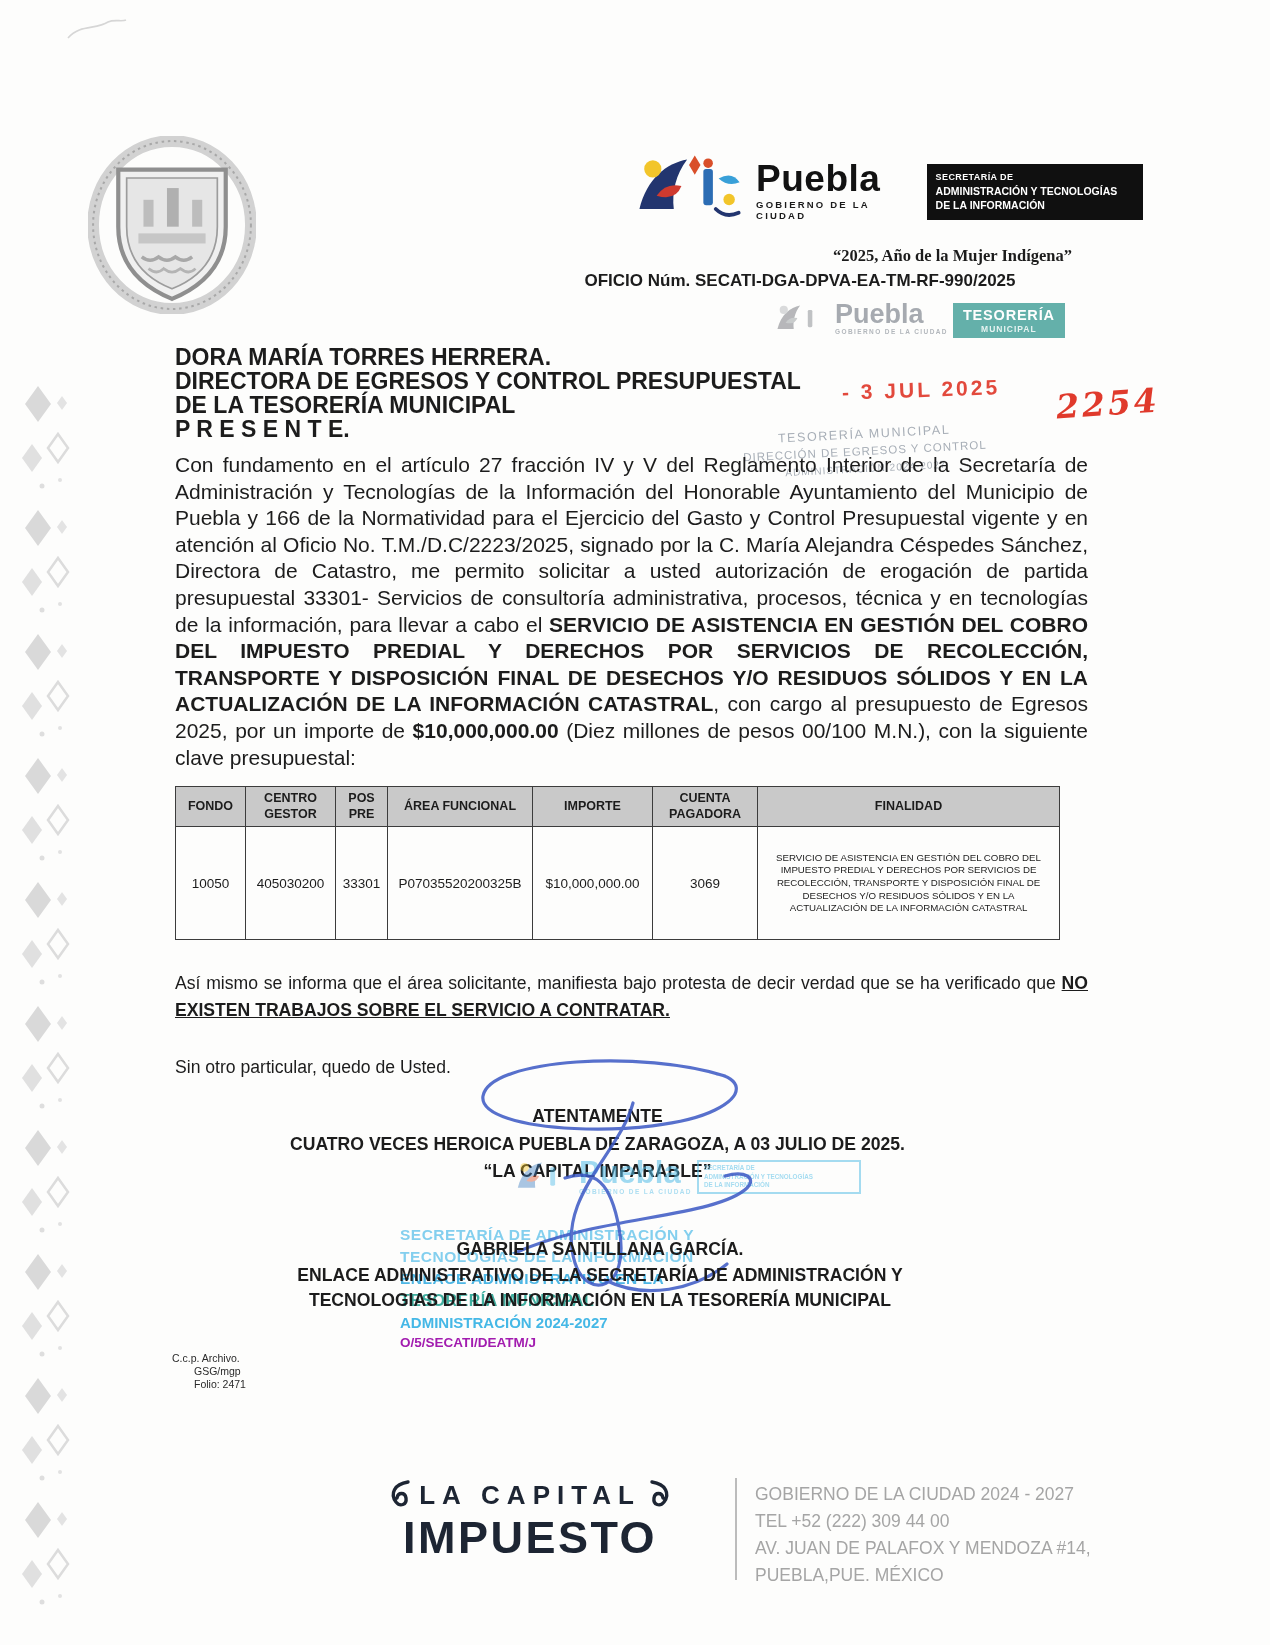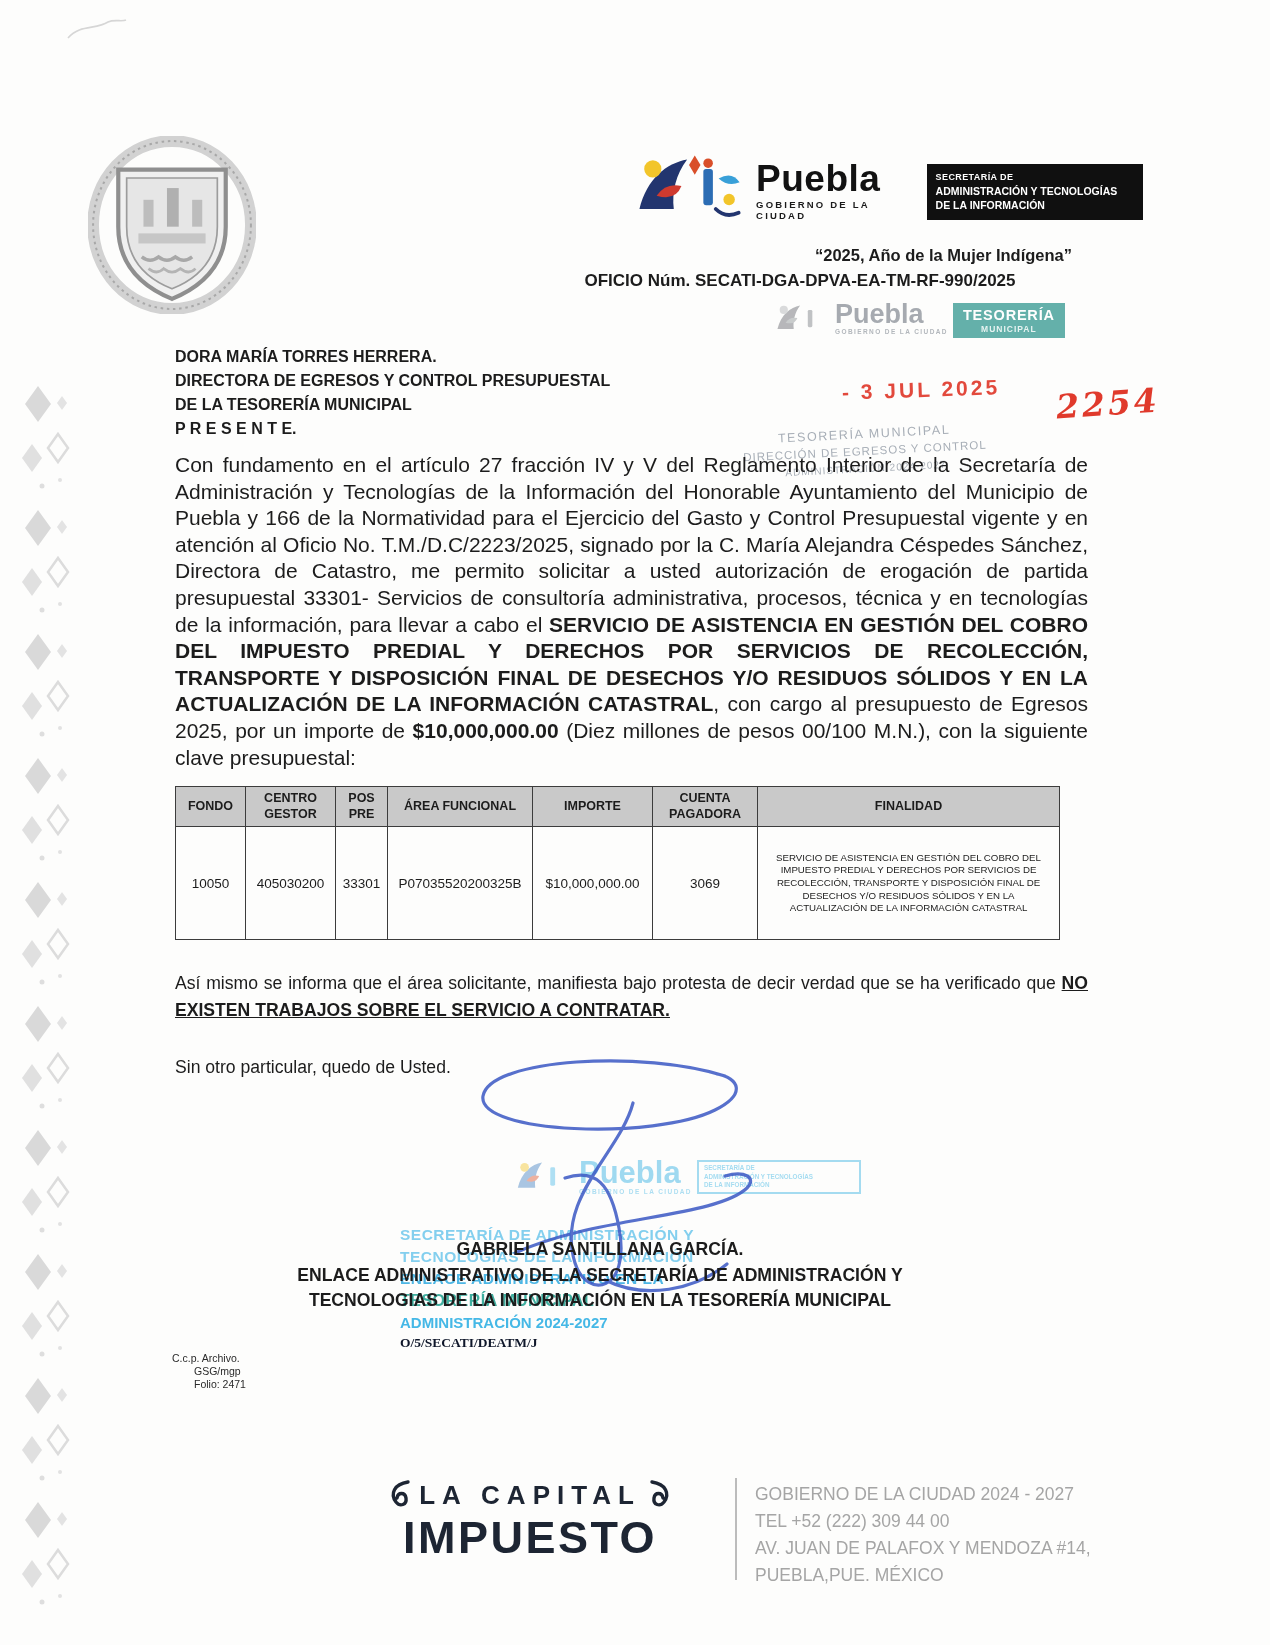--- a/index.html
+++ b/index.html
@@ -13,39 +13,39 @@
   .b{font-weight:700;}
   .u{text-decoration:underline;}
 
   
   .logo-block{left:628px; top:148px; width:515px; display:flex; align-items:flex-start; gap:6px;}
   .wordmark{font-size:37px; font-weight:800; letter-spacing:0.5px; line-height:38px; color:#121212;}
   .tagline{font-size:9.5px; font-weight:700; letter-spacing:2.2px; color:#1a1a1a; margin-top:1px;}
   .secretariat-box{background:#101010; color:#fff; width:208px; padding:7px 9px; margin-top:16px; line-height:1.4;}
   .secretariat-box .l1{font-size:9px; font-weight:700; letter-spacing:.4px;}
   .secretariat-box .l2{font-size:10.5px; font-weight:700;}
-  .year-motto{left:620px; top:246px; width:452px; text-align:right; font-weight:700; font-size:16.5px;}
+  .year-motto{left:620px; top:246px; width:452px; text-align:right; font-weight:700; font-size:16.5px;font-family:Liberation Serif, serif;}
   .oficio{left:490px; top:271px; width:620px; text-align:center; font-weight:700; font-size:17px;}
 
   
   .recv-stamp{left:772px; top:299px; display:flex; align-items:flex-start; gap:5px; opacity:.85;}
   .recv-word{font-size:27px; font-weight:800; color:#979ca3; line-height:27px;}
   .recv-tag{font-size:6.5px; font-weight:700; letter-spacing:1.4px; color:#a6abb1;}
   .recv-badge{background:#4aa39c; color:#fff; padding:4px 10px 3px; margin-top:4px; text-align:center; line-height:1.2;}
   .recv-badge .bl1{font-size:14.5px; font-weight:800; letter-spacing:.8px;}
   .recv-badge .bl2{font-size:8.5px; font-weight:700; letter-spacing:1px; color:#e3f2f0;}
   .date-stamp{left:842px; top:378px; color:#e03a2c; font-weight:700; font-size:21px; letter-spacing:3px; transform:rotate(-2deg); opacity:.92;}
   .folio-hand{left:1056px; top:384px; color:#e03a2c; font-family:"DejaVu Serif", serif; font-style:italic; font-weight:700; font-size:33px; letter-spacing:3px; transform:rotate(-4deg);}
   .office-stamp{left:695px; top:426px; width:340px; text-align:center; color:#99a1ab; transform:rotate(-3deg); opacity:.85; line-height:17px;}
   .office-stamp .o1{font-size:12.5px; letter-spacing:1.6px;}
   .office-stamp .o2{font-size:11.5px; letter-spacing:1px;}
   .office-stamp .o3{font-size:10px; letter-spacing:1px;}
 
   
-  .recipient{left:175px; top:345px; font-weight:700; font-size:16px; line-height:24px;}
+  .recipient{left:175px; top:345px; font-weight:700; font-size:23px; line-height:24px;}
   .para1{left:175px; top:452px; width:913px; font-size:21px; line-height:26.6px; text-align:justify;}
   .para2{left:175px; top:970px; width:913px; font-size:17.6px; line-height:27px; text-align:justify;}
   .farewell{left:175px; top:1057px; font-size:17.6px;}
 
   
   .budget-table{left:175px; top:786px; width:884px; border-collapse:collapse; table-layout:fixed;}
   .budget-table th, .budget-table td{border:1.4px solid #3c3c3c; text-align:center; vertical-align:middle; padding:4px 3px;}
   .budget-table th{background:#c9c9c9; font-size:12.5px; font-weight:700; line-height:1.25;}
   .budget-table td{font-size:13.5px; height:104px;}
   .budget-table td.finalidad{font-size:9.7px; line-height:1.3; padding:4px 6px;}
@@ -58,21 +58,21 @@
   .sig-ghost-logo{left:512px; top:1156px; display:flex; align-items:flex-start; gap:5px; opacity:.55; z-index:2;}
   .ghost-word{font-size:31px; font-weight:800; color:#54bde8; line-height:30px;}
   .ghost-tag{font-size:6.5px; font-weight:700; letter-spacing:1.4px; color:#6cc6ea;}
   .ghost-box{border:2px solid #5cc1e8; color:#5cc1e8; width:150px; padding:2px 5px; margin-top:4px; line-height:1.35; font-size:6.3px; font-weight:700;}
   .stamp-lines{left:400px; top:1226px; width:530px; text-align:left; font-weight:700; z-index:3;}
   .stamp-lines div{margin-bottom:4px;}
   .sl-a{color:#6ec7ec; font-size:15.5px; letter-spacing:.5px; opacity:.85;}
   .sl-b{color:#4db6e4; font-size:15.5px; letter-spacing:.5px;}
   .sl-teal{color:#3fae9f; font-size:16px; letter-spacing:.5px;}
   .sl-c{color:#45b8e6; font-size:15px;}
-  .sl-d{color:#0f172a; font-size:13.5px;font-family:Liberation Serif, serif;}
+  .sl-d{color:#a21caf; font-size:13.5px;}
 
   
   .ccp{left:172px; top:1352px; font-size:10.5px; line-height:13px; color:#2a2a2a;}
   .ccp .ind{padding-left:22px;}
 
   
   .footer-logo{left:372px; top:1478px; width:316px; text-align:center; color:#1d2533; z-index:4;}
   .footer-logo .row{display:flex; justify-content:center; align-items:center; gap:7px;}
   .capital{font-size:26px; font-weight:700; letter-spacing:7px;}
   .imparable{font-size:45px; font-weight:900; letter-spacing:2.5px; margin-top:0px;}
@@ -212,20 +212,25 @@
         <td>3069</td>
         <td class="finalidad">SERVICIO DE ASISTENCIA EN GESTIÓN DEL COBRO DEL IMPUESTO PREDIAL Y DERECHOS POR SERVICIOS DE RECOLECCIÓN, TRANSPORTE Y DISPOSICIÓN FINAL DE DESECHOS Y/O RESIDUOS SÓLIDOS Y EN LA ACTUALIZACIÓN DE LA INFORMACIÓN CATASTRAL</td>
       </tr>
     </tbody>
   </table>
 
   <div class="abs para2"><span>Así mismo se informa que el área solicitante, manifiesta bajo protesta de decir verdad que se ha verificado que </span><span class="b u">NO EXISTEN TRABAJOS SOBRE EL SERVICIO A CONTRATAR.</span></div>
 
   <div class="abs farewell">Sin otro particular, quedo de Usted.</div>
 
+  <div class="abs closing">
+    <div>ATENTAMENTE</div>
+    <div>CUATRO VECES HEROICA PUEBLA DE ZARAGOZA, A 03 JULIO DE 2025.</div>
+    <div>“LA CAPITAL IMPARABLE”</div>
+  </div>
 
   <svg class="abs sig-svg" width="430" height="270" viewBox="0 0 430 270">
     <g fill="none" stroke="#3b58c4" stroke-width="3.2" stroke-linecap="round" opacity=".85">
       <path d="M330 28 C250 2 95 10 88 48 C82 86 260 92 320 62 C352 46 344 30 322 26"></path>
       <path d="M238 55 C225 105 160 150 180 215 C192 252 236 244 224 180 C216 135 200 120 170 130"></path>
       <path d="M120 205 C200 168 320 170 352 140 C362 130 350 122 330 128"></path>
       <path d="M210 232 C250 252 300 242 332 216"></path>
     </g>
   </svg>
 

